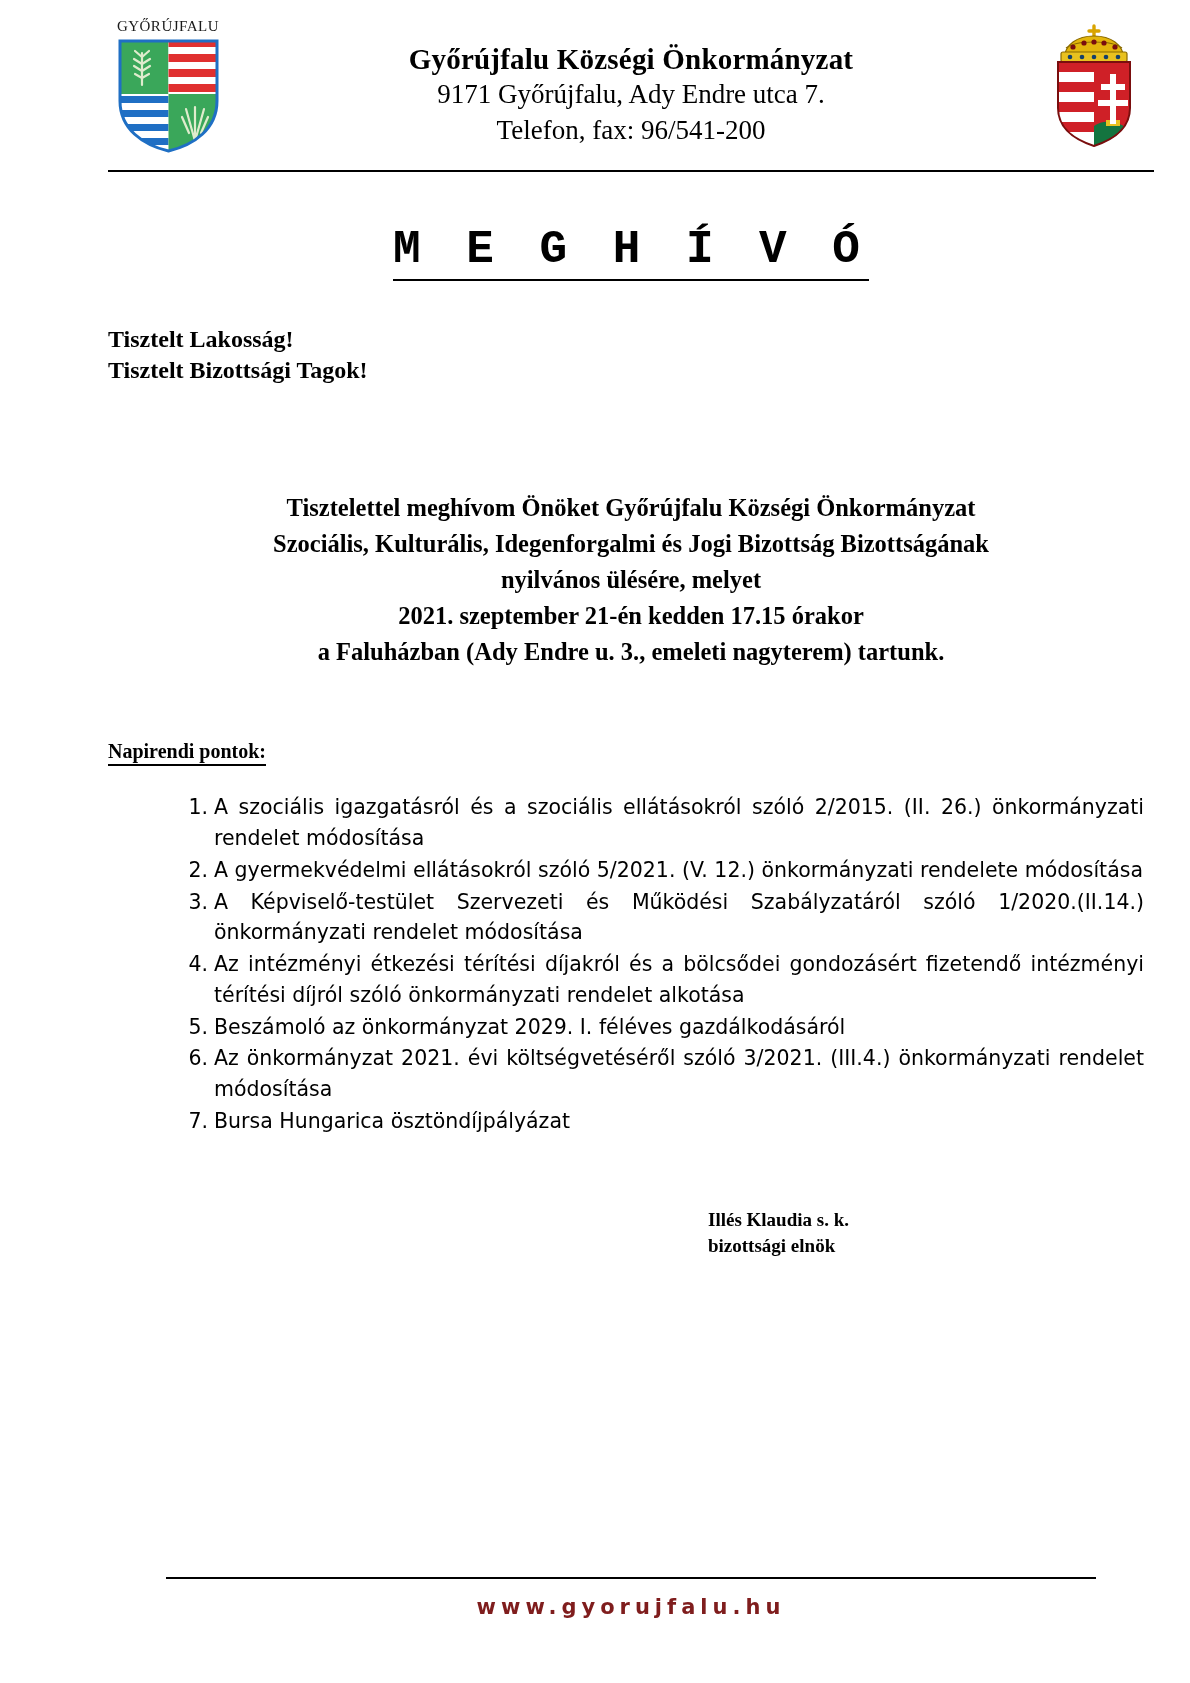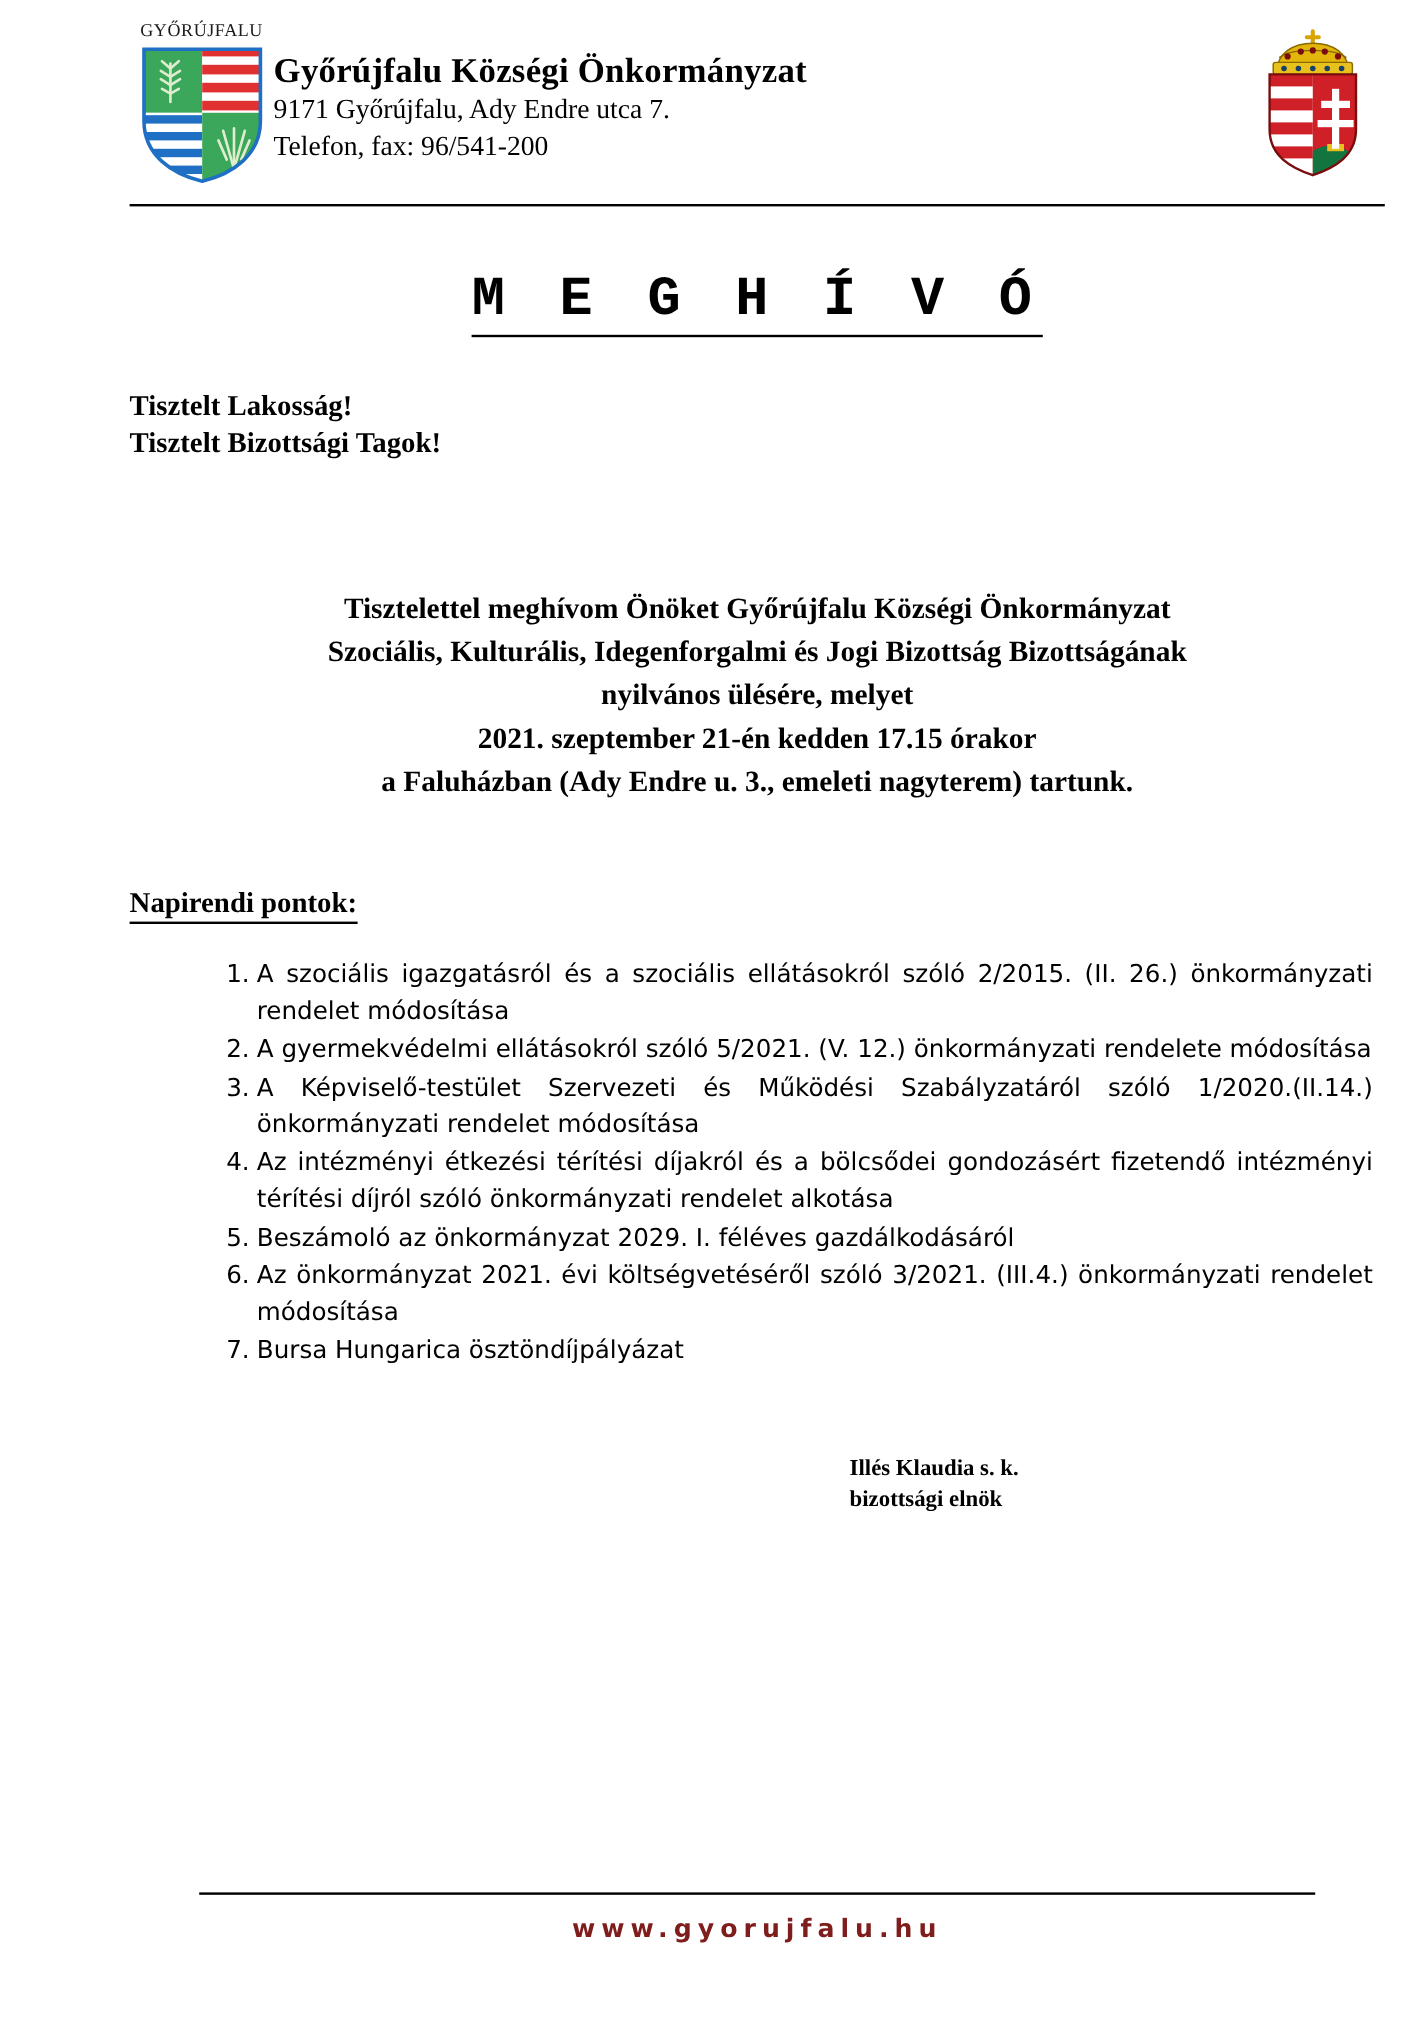--- a/index.html
+++ b/index.html
@@ -55,32 +55,33 @@
   .crest-right {
     width: 120px;
     flex: 0 0 120px;
     display: flex;
     justify-content: center;
     padding-top: 22px;
   }
 
   .office-block {
     flex: 1 1 auto;
+    text-align: center;
     padding-top: 42px;
   }
   .office-name {
     font-size: 29px;
     font-weight: bold;
     letter-spacing: 0.2px;
     line-height: 1.18;
     white-space: nowrap;
   }
   .office-addr,
   .office-phone {
-    font-size: 23px;
+    font-size: 27px;
     line-height: 1.34;
     white-space: nowrap;
   }
 
   .head-rule {
     border: 0;
     border-top: 2px solid #000;
     margin: 10px 0 0 0;
   }
 
@@ -115,21 +116,21 @@
     line-height: 1.47;
   }
   .invite .line {
     display: block;
     white-space: nowrap;
   }
 
   
   .agenda-heading {
     margin-top: 70px;
-    font-size: 24px;
+    font-size: 20px;
     font-weight: bold;
     display: inline-block;
     border-bottom: 2px solid #000;
     padding-bottom: 1px;
   }
 
   .agenda-list {
     margin: 26px 0 0 0;
     padding: 0 10px 0 72px;
     list-style: none;

